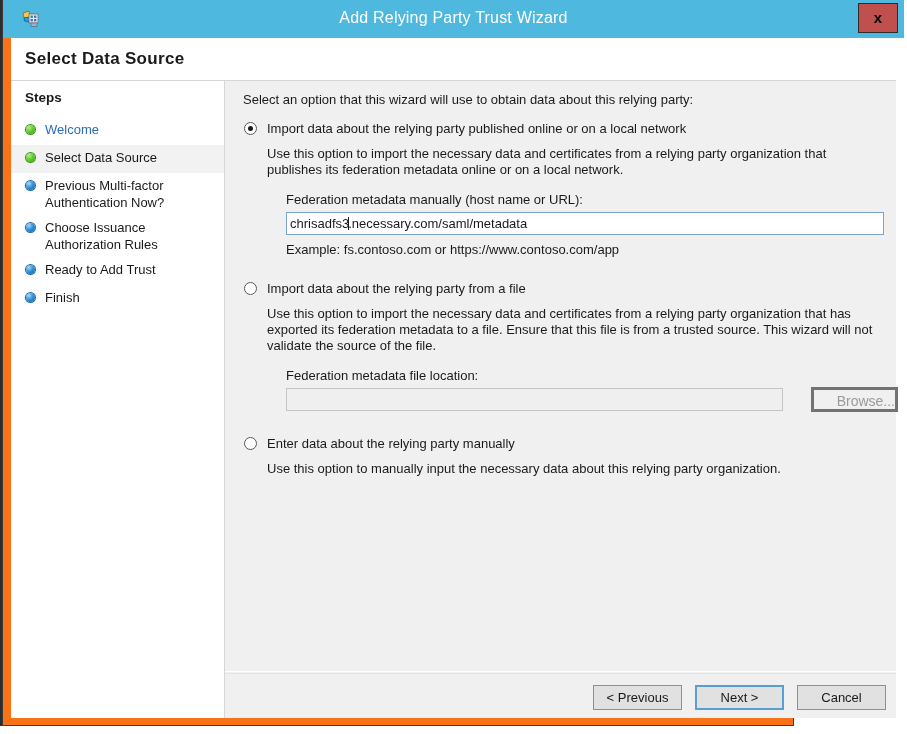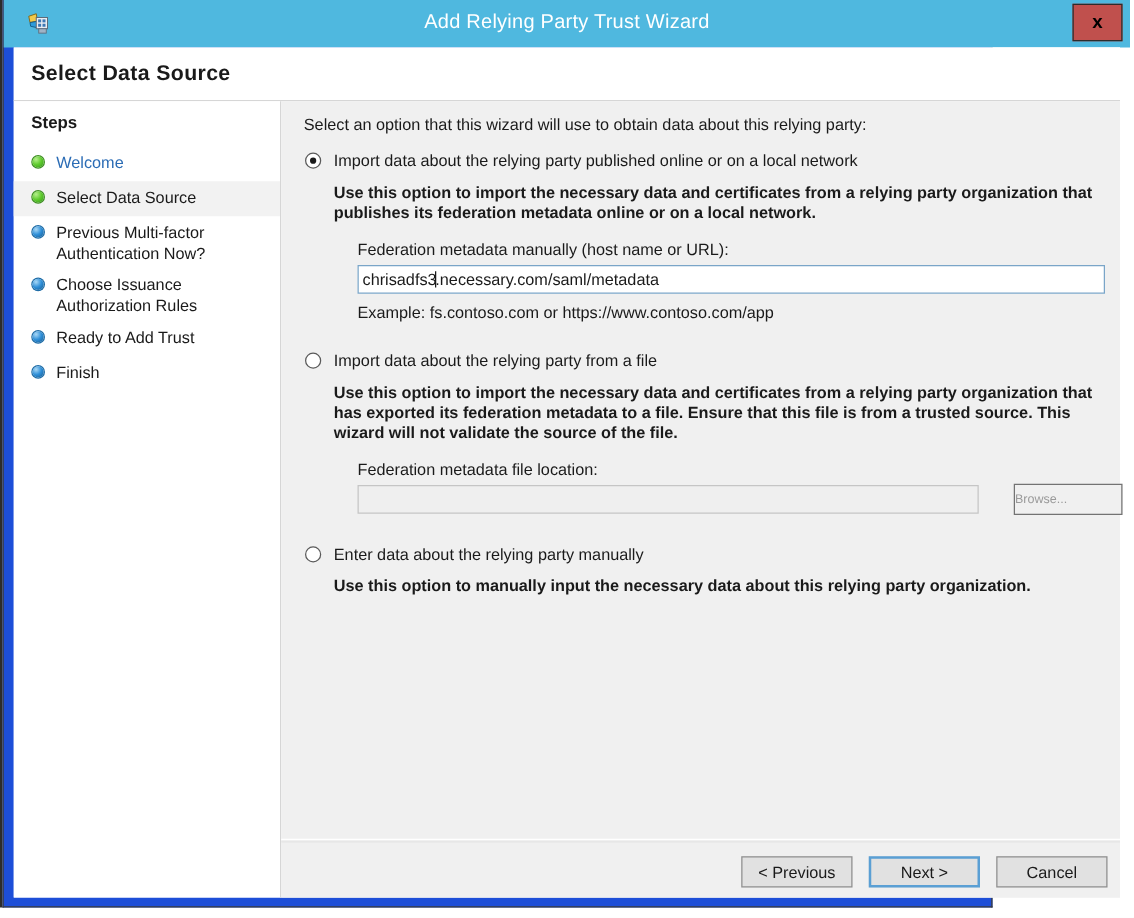--- a/index.html
+++ b/index.html
@@ -20,21 +20,21 @@
     left: 0; top: 0;
     width: 907px;
     height: 734px;
     background: #ffffff;
   }
   .win-outline {
     position: absolute;
     left: 2px; top: 0;
     width: 792px;
     height: 726px;
-    background: #1d4ed8;
+    background: #f97316;
     border: 1px solid #3b3b3b;
     border-top: none;
     box-sizing: border-box;
   }
   .win-left-dark {
     position: absolute;
     left: 0; top: 0;
     width: 2px; height: 726px;
     background: #2c2c2c;
   }
@@ -217,21 +217,20 @@
     width: 5px; height: 5px;
     border-radius: 50%;
     background: #1a1a1a;
   }
   .opt-desc {
     margin: 7px 0 0 42px;
     width: 610px;
     font-size: 13px;
     color: #1a1a1a;
     line-height: 16px;
-    font-weight: bold;
   }
   .field-label {
     margin: 14px 0 5px 61px;
     font-size: 13px;
     color: #1a1a1a;
   }
   .url-input {
     margin-left: 61px;
     width: 598px;
     height: 23px;
@@ -272,25 +271,25 @@
     width: 497px; height: 23px;
     background: #efefef;
     border: 1px solid #c5c5c5;
     box-sizing: border-box;
   }
   .browse-btn {
     position: absolute;
     left: 525px; top: -1px;
     width: 87px; height: 25px;
     background: #f0f0f0;
-    border: 1px solid #737373;
+    border: 3px solid #737373;
     box-sizing: border-box;
     color: #9a9a9a;
-    font-size: 10px;
-    text-align: left;
+    font-size: 14px;
+    text-align: right;
     line-height: 23px;
     font-family: "Liberation Sans", sans-serif;
   }
 
   
   .btn {
     position: absolute;
     top: 11px;
     width: 89px; height: 25px;
     background: #e1e1e1;

